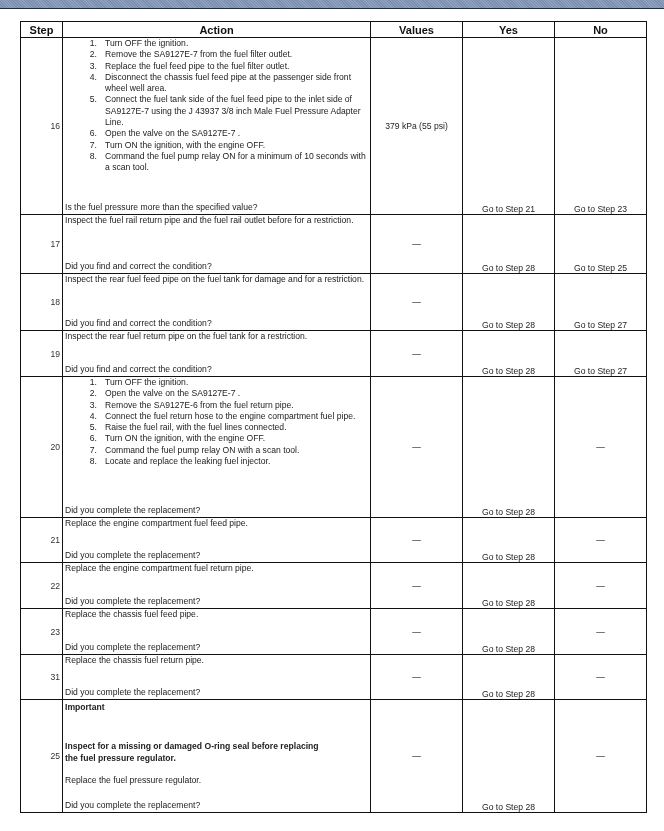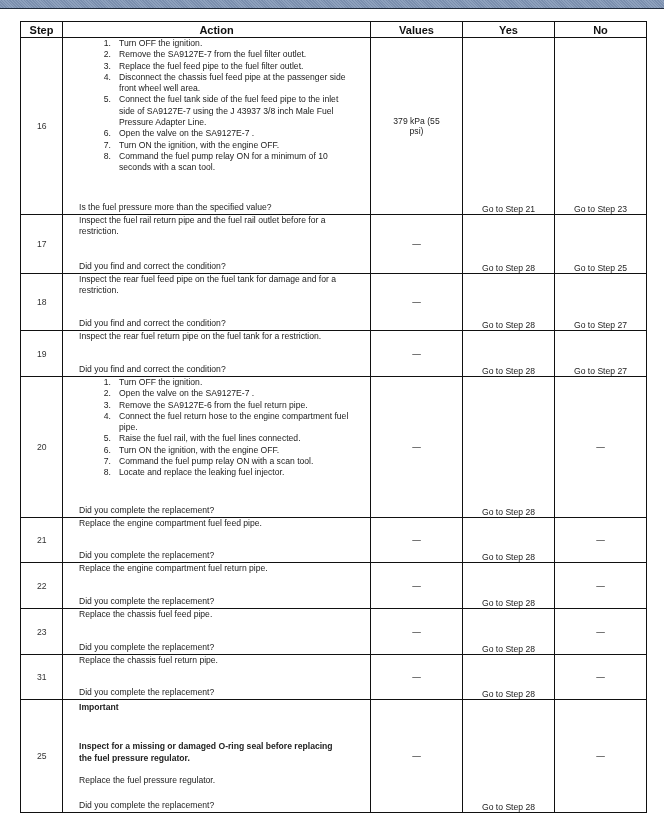--- a/index.html
+++ b/index.html
@@ -10,31 +10,31 @@
   .topbar {
     position: absolute; left: 0; top: 0; width: 664px; height: 8px;
     background: repeating-linear-gradient(45deg, #7b8fae 0px, #7b8fae 1px, #8ea1bd 1px, #8ea1bd 2px);
     border-bottom: 1px solid #1f2a3a;
   }
   table.dx {
     position: absolute; left: 20px; top: 21px; width: 626px;
     border-collapse: collapse; table-layout: fixed; font-size: 8.6px;
   }
   table.dx td, table.dx th {
-    border: 1.5px solid #111; vertical-align: top; padding: 0 16px;
+    border: 1.5px solid #111; vertical-align: top; padding: 0 2px;
   }
   table.dx th {
     font-weight: bold; font-size: 11px; height: 15px; padding: 0; text-align: center; vertical-align: middle; color:#111;
   }
   col.c-step { width: 42px; }
   col.c-action { width: 308px; }
   col.c-values { width: 92px; }
   col.c-yes { width: 92px; }
   col.c-no { width: 92px; }
-  td.step { text-align: left; vertical-align: middle !important; color:#333; }
+  td.step { text-align: right; vertical-align: middle !important; color:#333; }
   td.values { text-align: center; vertical-align: middle !important; }
   td.yes, td.no { text-align: center; vertical-align: bottom !important; padding-bottom: 2px; margin-left: 8px; }
   td.dash { vertical-align: middle !important; }
   .action-inner { display: flex; flex-direction: column; justify-content: space-between; height: 100%; }
   ol.steps { margin: 0; padding: 0 0 0 40px; list-style: none; counter-reset: s; }
   ol.steps li { counter-increment: s; position: relative; line-height: 11.3px; padding-left: 0; }
   ol.steps li::before { content: counter(s) "."; position: absolute; left: -22px; width: 14px; text-align: right; }
   .line { line-height: 11.3px; }
   .q { line-height: 11.3px; margin-top: auto; }
   .bold { font-weight: bold; }

